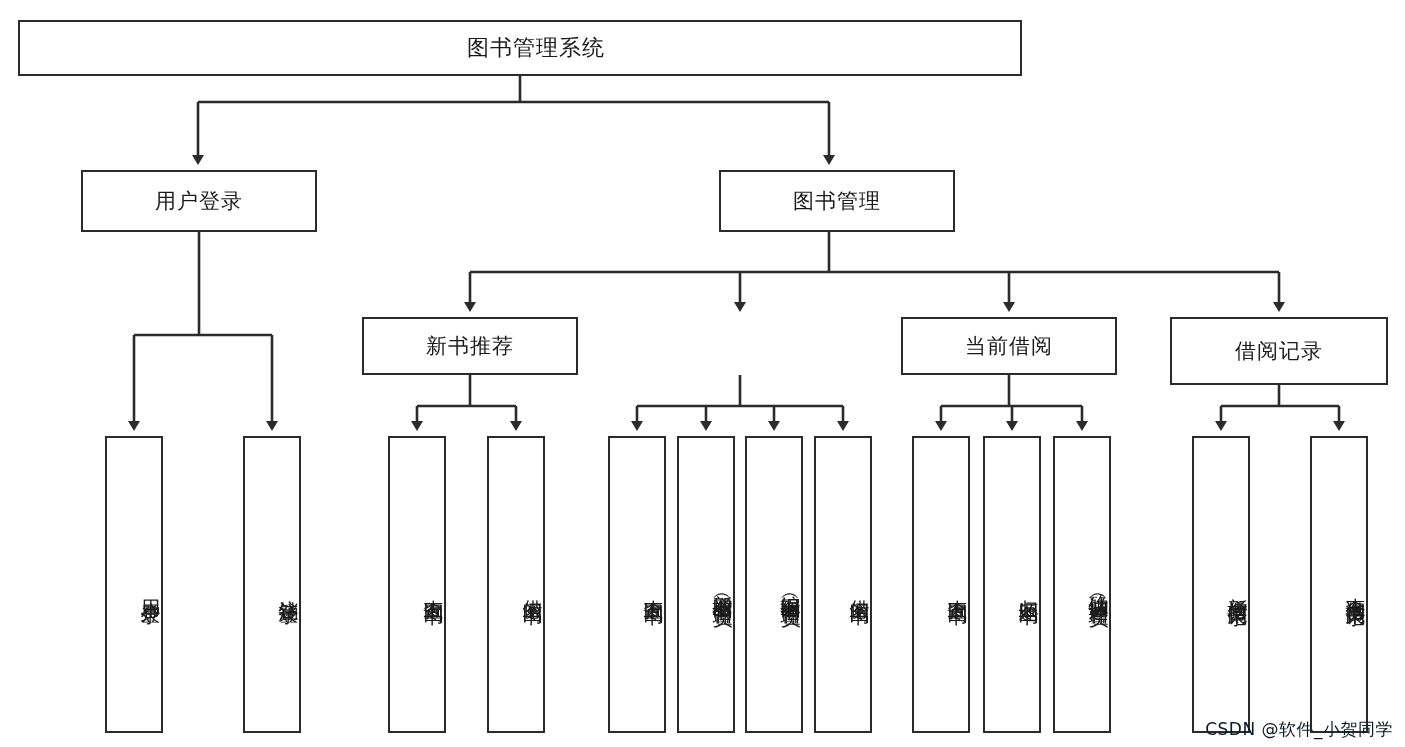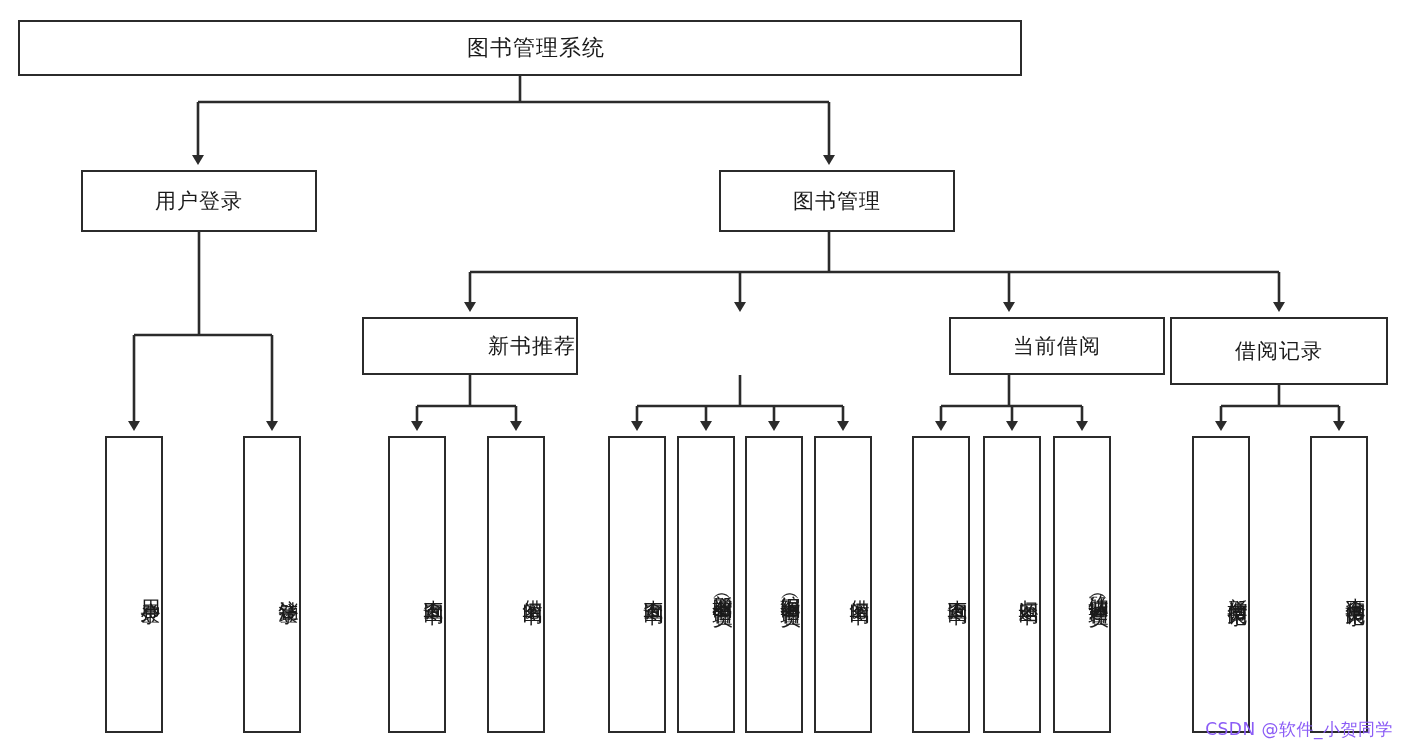--- a/index.html
+++ b/index.html
@@ -128,24 +128,24 @@
     <span class="label">图书管理系统</span>
   </div>
 
   <div class="node horiz" id="node-user-login" style="left: 81px; top: 170px; width: 236px; height: 62px;">
     <span class="label">用户登录</span>
   </div>
   <div class="node horiz" id="node-book-management" style="left: 711px; top: 170px; width: 236px; height: 62px; margin-left: 8px;">
     <span class="label">图书管理</span>
   </div>
 
-  <div class="node horiz" id="node-new-book-recommend" style="left: 362px; top: 317px; width: 216px; height: 58px; justify-content: flex-end;">
+  <div class="node horiz" id="node-new-book-recommend" style="left: 362px; top: 317px; width: 216px; height: 58px;">
     <span class="label">新书推荐</span>
   </div>
-  <div class="node horiz" id="node-current-borrow" style="left: 949px; top: 317px; width: 216px; height: 58px; text-align: right;">
+  <div class="node horiz" id="node-current-borrow" style="left: 901px; top: 317px; width: 216px; height: 58px; text-align: right;">
     <span class="label">当前借阅</span>
   </div>
   <div class="node horiz" id="node-borrow-records" style="left: 1170px; top: 317px; width: 218px; height: 68px;">
     <span class="label">借阅记录</span>
   </div>
 
   <div class="node vert" id="node-leaf-user-login" style="left: 105px; top: 436px; width: 58px; height: 297px;">
     <span class="label">用户登录</span>
   </div>
   <div class="node vert" id="node-leaf-user-logout" style="left: 243px; top: 436px; width: 58px; height: 297px;">
@@ -178,15 +178,15 @@
   <div class="node vert" id="node-leaf-confirm-return" style="left: 1053px; top: 436px; width: 58px; height: 297px;">
     <span class="label">确认归还（管理员）</span>
   </div>
   <div class="node vert" id="node-leaf-add-borrow-record" style="left: 1192px; top: 436px; width: 58px; height: 297px;">
     <span class="label">新增借阅记录</span>
   </div>
   <div class="node vert" id="node-leaf-query-borrow-record" style="left: 1310px; top: 436px; width: 58px; height: 297px;">
     <span class="label">查询借阅记录</span>
   </div>
 
-  <div class="watermark" style="color: #8b5cf6;">CSDN @软件_小贺同学</div>
+  <div class="watermark" style="color: #0f172a;">CSDN @软件_小贺同学</div>
 
 </div>
 
 </body></html>

